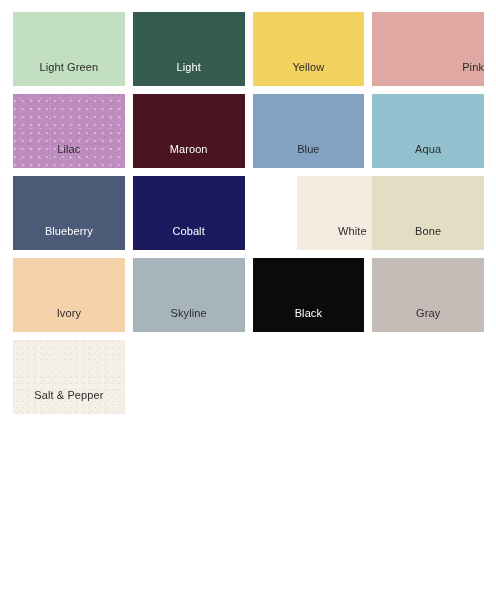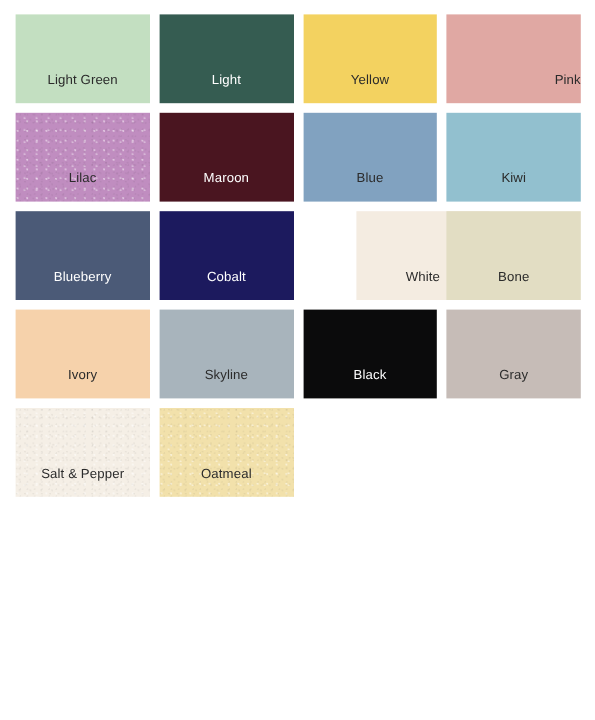--- a/index.html
+++ b/index.html
@@ -99,21 +99,21 @@
     <div class="swatch light-text" style="background: rgb(74, 21, 32);">
       <div class="swatch-texture"></div>
       <div class="swatch-label" style="color: rgb(255, 255, 255);">Maroon</div>
     </div>
     <div class="swatch dark-text" style="background: rgb(129, 162, 192);">
       <div class="swatch-texture"></div>
       <div class="swatch-label" style="color: rgb(43, 43, 43);">Blue</div>
     </div>
     <div class="swatch dark-text" style="background: rgb(146, 192, 207);">
       <div class="swatch-texture"></div>
-      <div class="swatch-label" style="color: rgb(43, 43, 43);">Kiwi</div>
+      <div class="swatch-label" style="color: rgb(43, 43, 43);">Aqua</div>
     </div>
     <div class="swatch light-text" style="background: rgb(75, 90, 119);">
       <div class="swatch-texture"></div>
       <div class="swatch-label" style="color: rgb(255, 255, 255);">Blueberry</div>
     </div>
     <div class="swatch light-text" style="background: rgb(28, 26, 94);">
       <div class="swatch-texture"></div>
       <div class="swatch-label" style="color: rgb(255, 255, 255);">Cobalt</div>
     </div>
     <div class="swatch dark-text" style="background: rgb(244, 236, 225); margin-left: 44px;">
@@ -137,17 +137,13 @@
       <div class="swatch-label" style="color: rgb(255, 255, 255);">Black</div>
     </div>
     <div class="swatch dark-text" style="background: rgb(198, 188, 183);">
       <div class="swatch-texture"></div>
       <div class="swatch-label" style="color: rgb(43, 43, 43);">Gray</div>
     </div>
     <div class="swatch dark-text textured" style="background: rgb(245, 239, 230);">
       <div class="swatch-texture"></div>
       <div class="swatch-label" style="color: rgb(43, 43, 43);">Salt &amp; Pepper</div>
     </div>
-    <div class="swatch dark-text textured" style="background: rgb(242, 225, 171);">
-      <div class="swatch-texture"></div>
-      <div class="swatch-label" style="color: rgb(43, 43, 43);">Oatmeal</div>
-    </div>
   </div>
 
 </body></html>

